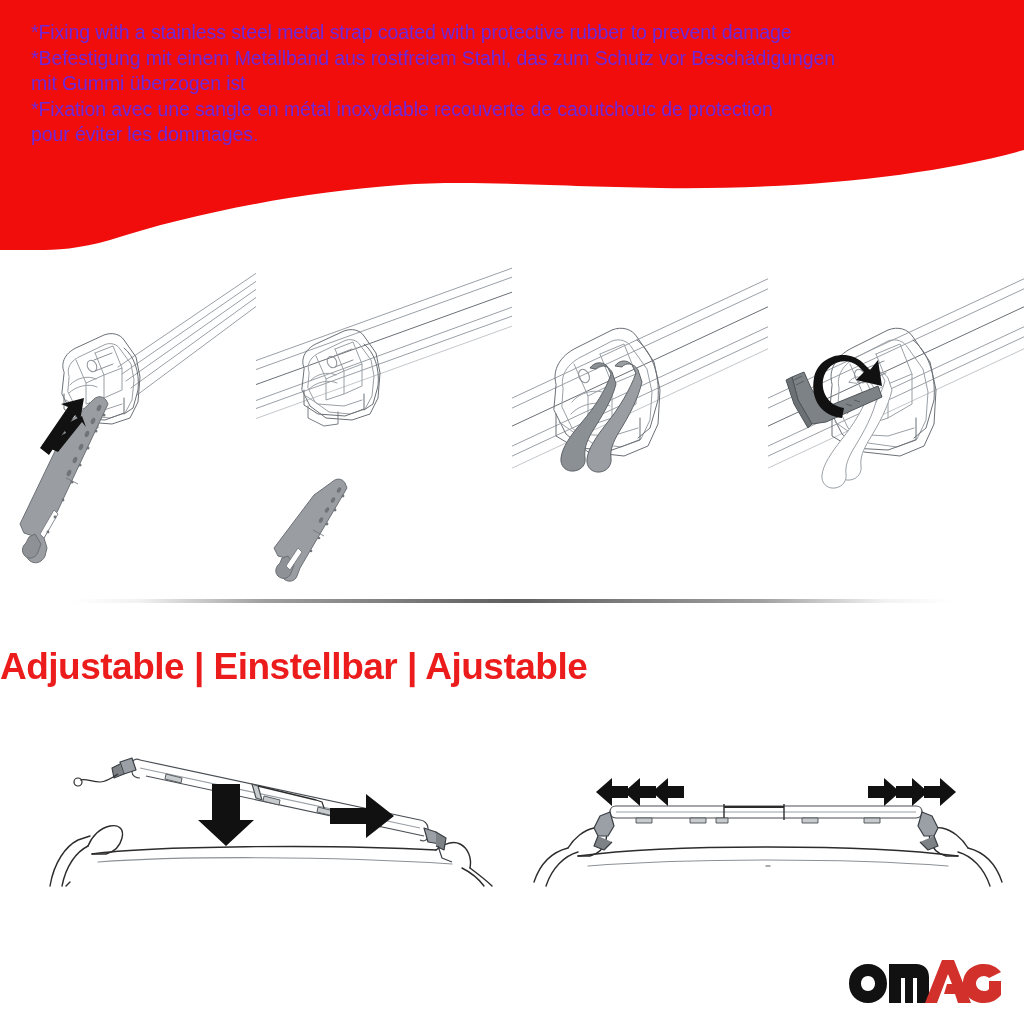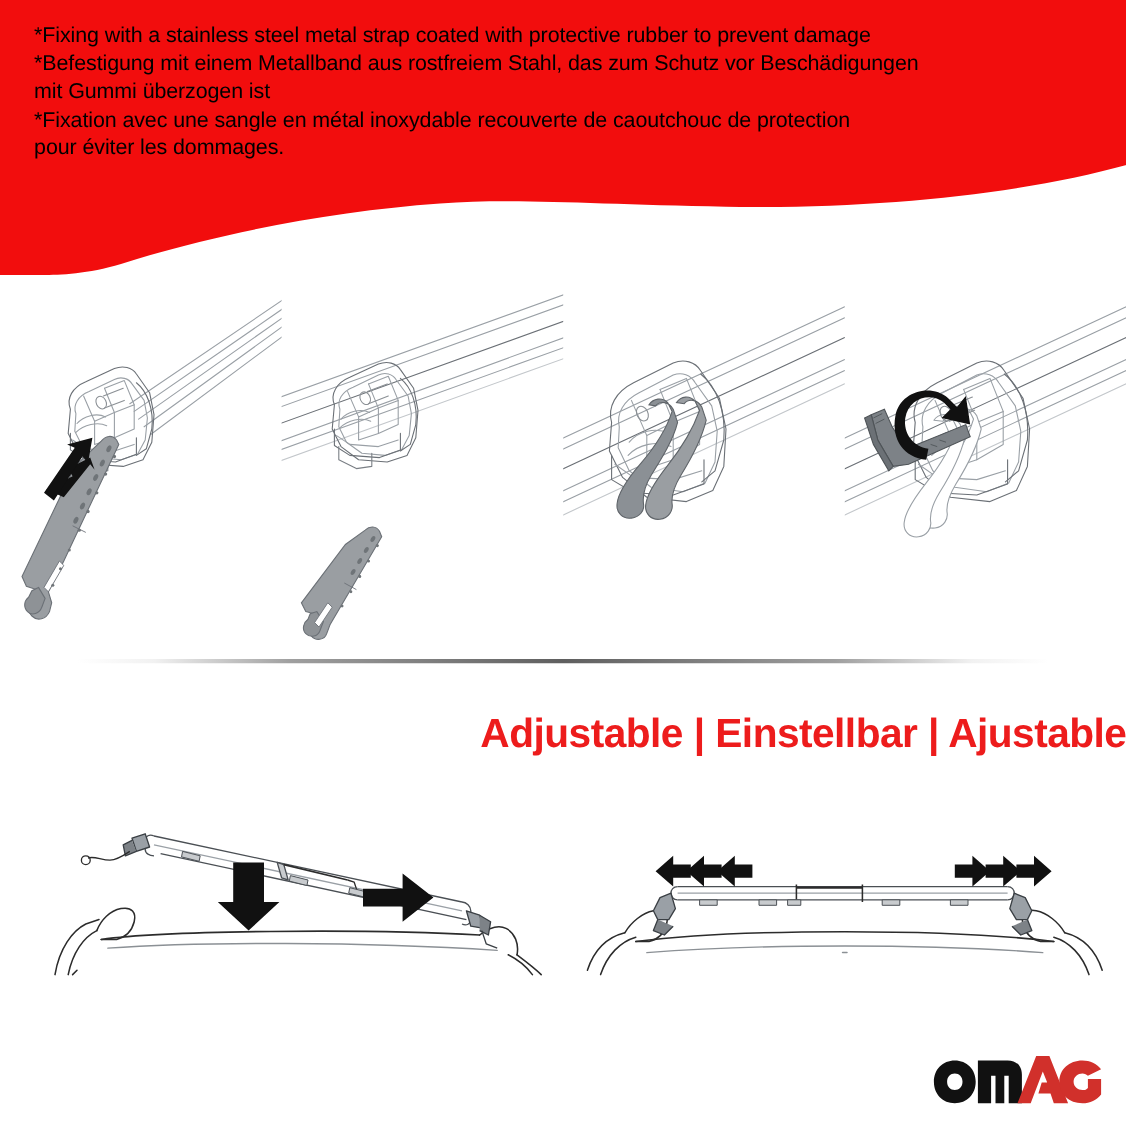--- a/index.html
+++ b/index.html
@@ -25,21 +25,21 @@
   .banner-shape {
     position: absolute;
     left: 0; top: 0;
     width: 1024px; height: 250px;
     display: block;
   }
   .banner-text {
     position: absolute;
     left: 31px; top: 20px;
     width: 975px;
-    color: #000000;
+    color: #6d28d9;
     font-size: 19.5px;
     line-height: 25.5px;
     letter-spacing: -0.1px;
     white-space: pre-wrap;
     font-weight: 400;
   }
 
   
   .illus-strip {
     position: absolute;
@@ -67,21 +67,21 @@
         rgba(120,120,120,0.10) 92%,
         rgba(255,255,255,0) 100%);
     border-radius: 2px;
   }
 
   
   .adj-heading {
     position: absolute;
     left: 0; top: 646px;
     width: 1024px;
-    text-align: right;
+    text-align: left;
     color: #ED1C1C;
     font-size: 37px;
     font-weight: 700;
     letter-spacing: -0.5px;
     line-height: 42px;
   }
 
   
   .roof-strip {
     position: absolute;

